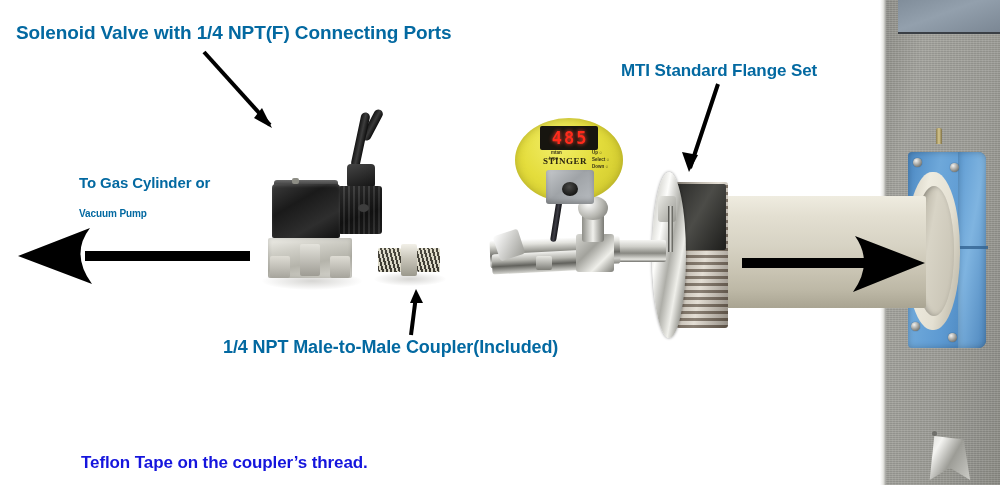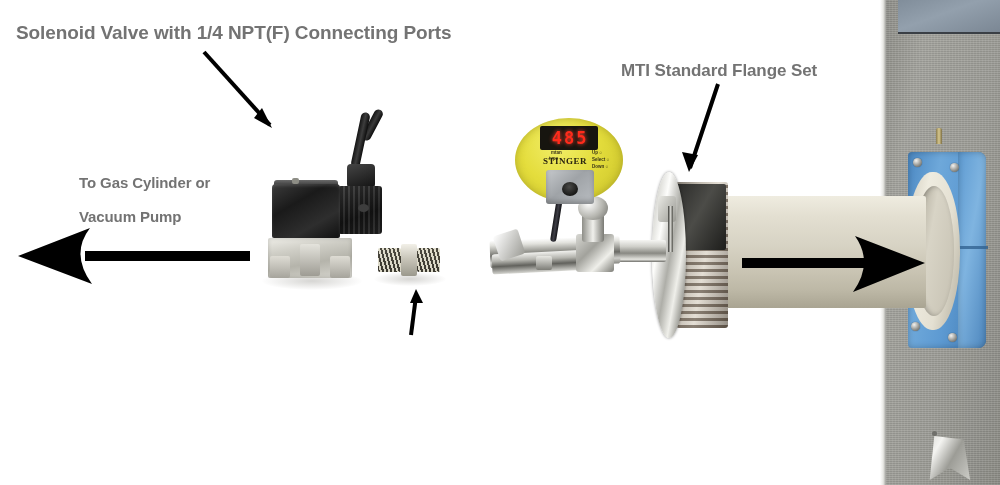--- a/index.html
+++ b/index.html
@@ -13,21 +13,21 @@
     height: 485px;
     background: #ffffff;
     overflow: hidden;
     font-family: "Liberation Sans", sans-serif;
   }
 
   
   .label {
     position: absolute;
     font-weight: bold;
-    color: #737373;
+    color: #0369a1;
     white-space: nowrap;
     letter-spacing: -0.1px;
   }
   .label.blue { color: #1515dd; }
 
   
   #overlay {
     position: absolute;
     left: 0; top: 0;
     width: 1000px; height: 485px;
@@ -554,18 +554,20 @@
       <rect x="742" y="258" width="150" height="10" fill="#000"></rect>
       <path d="M 925 263 L 855 236 Q 874 263 853 292 Z" fill="#000"></path>
     </g>
   </svg>
 
   <div class="label" style="left:16px; top:22px; font-size:19px;">Solenoid Valve with 1/4 NPT(F) Connecting Ports</div>
 
   <div class="label" style="left:79px; top:174px; font-size:15px;">To Gas Cylinder or</div>
 
   <div class="label" style="left:621px; top:61px; font-size:17px;">MTI Standard Flange Set</div>
-  <div class="label" style="left:79px; top:208px; font-size:15px;">Vacuum Pump</div>
-
-
-
+  <div class="label" style="left:79px; top:208px; font-size:10px;">Vacuum Pump</div>
+
+
+  <div class="label" style="left:223px; top:337px; font-size:18px;">1/4 NPT Male-to-Male Coupler(Included)</div>
+
+  <div class="label blue" style="left:81px; top:453px; font-size:17px;">Teflon Tape on the coupler’s thread.</div>
 
 </div>
 
 </body></html>

